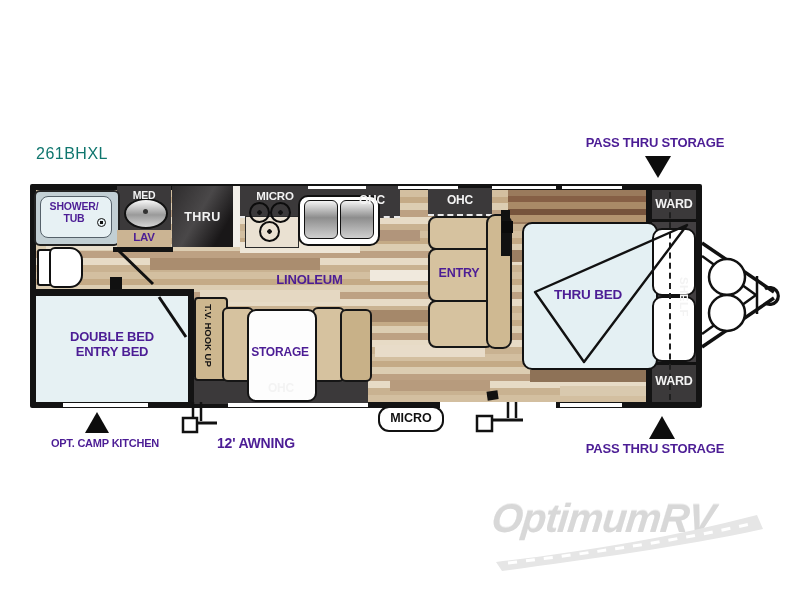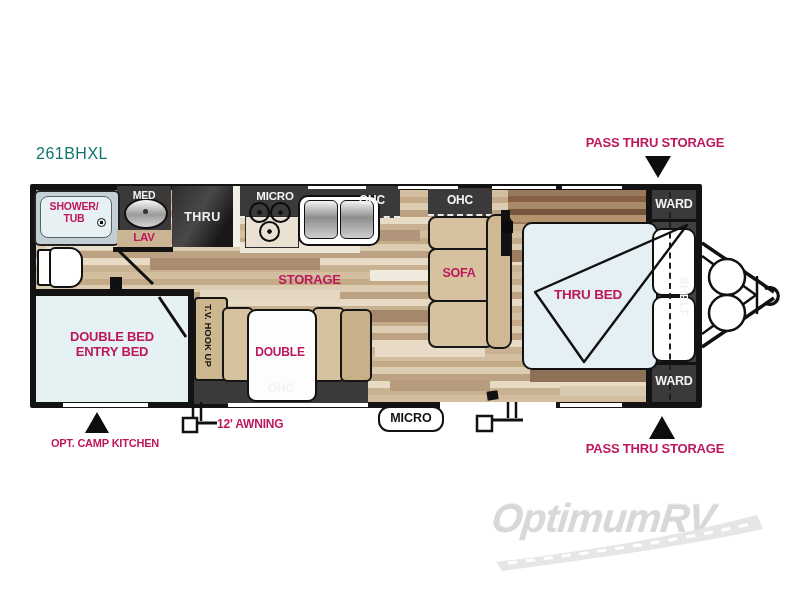--- a/index.html
+++ b/index.html
@@ -1,28 +1,28 @@
 <!DOCTYPE html>
 <html><head>
 <meta charset="utf-8">
 <style>
   html,body{margin:0;padding:0;background:#fff;}
   .stage{position:relative;width:800px;height:600px;background:#fff;overflow:hidden;
          font-family:"Liberation Sans",sans-serif;}
   .abs{position:absolute;}
-  .lbl{position:absolute;font-weight:700;color:#be185d;letter-spacing:-0.2px;white-space:nowrap;}
+  .lbl{position:absolute;font-weight:700;color:#4c1d95;letter-spacing:-0.2px;white-space:nowrap;}
   .lbl.center{text-align:center;}
   .lbl.white{color:#f3f3f3;}
 
   
   .model-title{left:36px;top:145px;font-size:16px;font-weight:400;color:#0f766e;letter-spacing:0.5px;}
   .pass-top{left:570px;top:135px;width:170px;font-size:13px;}
   .pass-bottom{left:570px;top:441px;width:170px;font-size:13px;}
   .camp{left:30px;top:437px;width:150px;font-size:11px;}
-  .awning-lbl{left:217px;top:417px;font-size:12px;}
+  .awning-lbl{left:217px;top:435px;font-size:14px;}
   .tri{position:absolute;width:0;height:0;}
   .tri-down{left:645px;top:156px;border-left:13px solid transparent;border-right:13px solid transparent;border-top:22px solid #0d0d0d;}
   .tri-up-right{left:649px;top:416px;border-left:13px solid transparent;border-right:13px solid transparent;border-bottom:23px solid #0d0d0d;}
   .tri-up-camp{left:85px;top:412px;border-left:12px solid transparent;border-right:12px solid transparent;border-bottom:21px solid #0d0d0d;}
   .entry-badge{left:378px;top:406px;width:62px;height:22px;background:#fff;border:2.5px solid #111;
                border-radius:11px;text-align:center;font-size:12.5px;font-weight:700;line-height:21px;color:#111;z-index:9;}
 
   
   .trailer{left:30px;top:184px;width:672px;height:224px;background:#131313;border-radius:2px;z-index:1;}
   .floor{left:36px;top:190px;width:660px;height:212px;z-index:2;
@@ -162,39 +162,39 @@
   <div class="dark kitchen-band"></div>
   <div class="lbl white center" style="left:242px;top:190px;width:66px;font-size:11.5px;z-index:9;">MICRO</div>
   <div class="lbl white center" style="left:348px;top:193px;width:48px;font-size:12px;z-index:9;">OHC</div>
   <div class="abs burner-panel"></div>
   <div class="burner" style="left:249px;top:202px;"></div>
   <div class="burner" style="left:270px;top:202px;"></div>
   <div class="burner" style="left:259px;top:221px;"></div>
   <div class="abs sink"></div>
   <div class="basin" style="left:304px;"></div>
   <div class="basin" style="left:340px;"></div>
-  <div class="lbl center" style="left:262px;top:272px;width:95px;font-size:13px;z-index:9;">STORAGE</div>
+  <div class="lbl center" style="left:262px;top:272px;width:95px;font-size:13px;z-index:9;">LINOLEUM</div>
 
   <div class="dark sofa-ohc"></div>
   <div class="lbl white center" style="left:428px;top:193px;width:64px;font-size:12px;z-index:9;">OHC</div>
   <div class="tan cushion1"></div>
   <div class="tan cushion2"></div>
   <div class="tan cushion3"></div>
-  <div class="lbl center" style="left:428px;top:266px;width:62px;font-size:12.5px;z-index:9;">SOFA</div>
+  <div class="lbl center" style="left:428px;top:266px;width:62px;font-size:12.5px;z-index:9;">ENTRY</div>
   <div class="abs armrest tan"></div>
   <div class="abs wall-stub"></div>
   <div class="abs tv-marker"></div>
 
   <div class="tan tv-cab"></div>
   <div class="vlabel" style="left:170px;top:330px;width:76px;font-size:9.5px;color:#141414;">T.V. HOOK UP</div>
   <div class="tan bench-left"></div>
   <div class="tan bench-right"></div>
   <div class="tan bench-back"></div>
   <div class="abs table"></div>
-  <div class="lbl center" style="left:247px;top:345px;width:66px;font-size:12px;z-index:9;">DOUBLE</div>
+  <div class="lbl center" style="left:247px;top:345px;width:66px;font-size:12px;z-index:9;">STORAGE</div>
   <div class="dark dinette-ohc"></div>
   <div class="lbl white center" style="left:194px;top:381px;width:174px;font-size:12px;z-index:9;">OHC</div>
 
   <div class="abs bunk"></div>
   <div class="lbl center" style="left:36px;top:330px;width:152px;font-size:13px;line-height:1.15;z-index:9;">
     <span>DOUBLE BED</span><br>
     <span>ENTRY BED</span>
   </div>
 
   <div class="abs qbed"></div>

